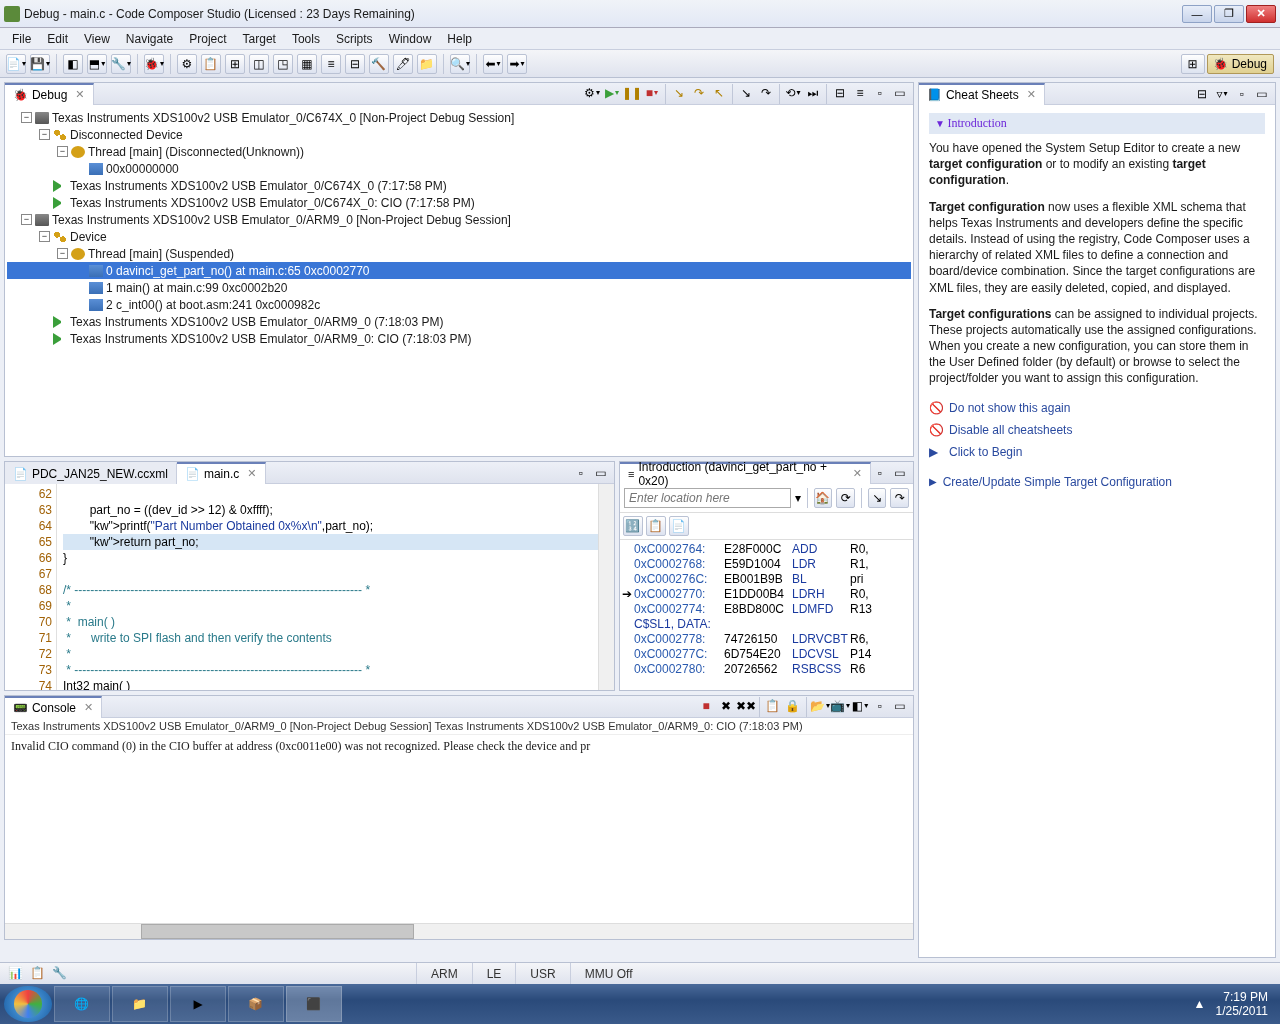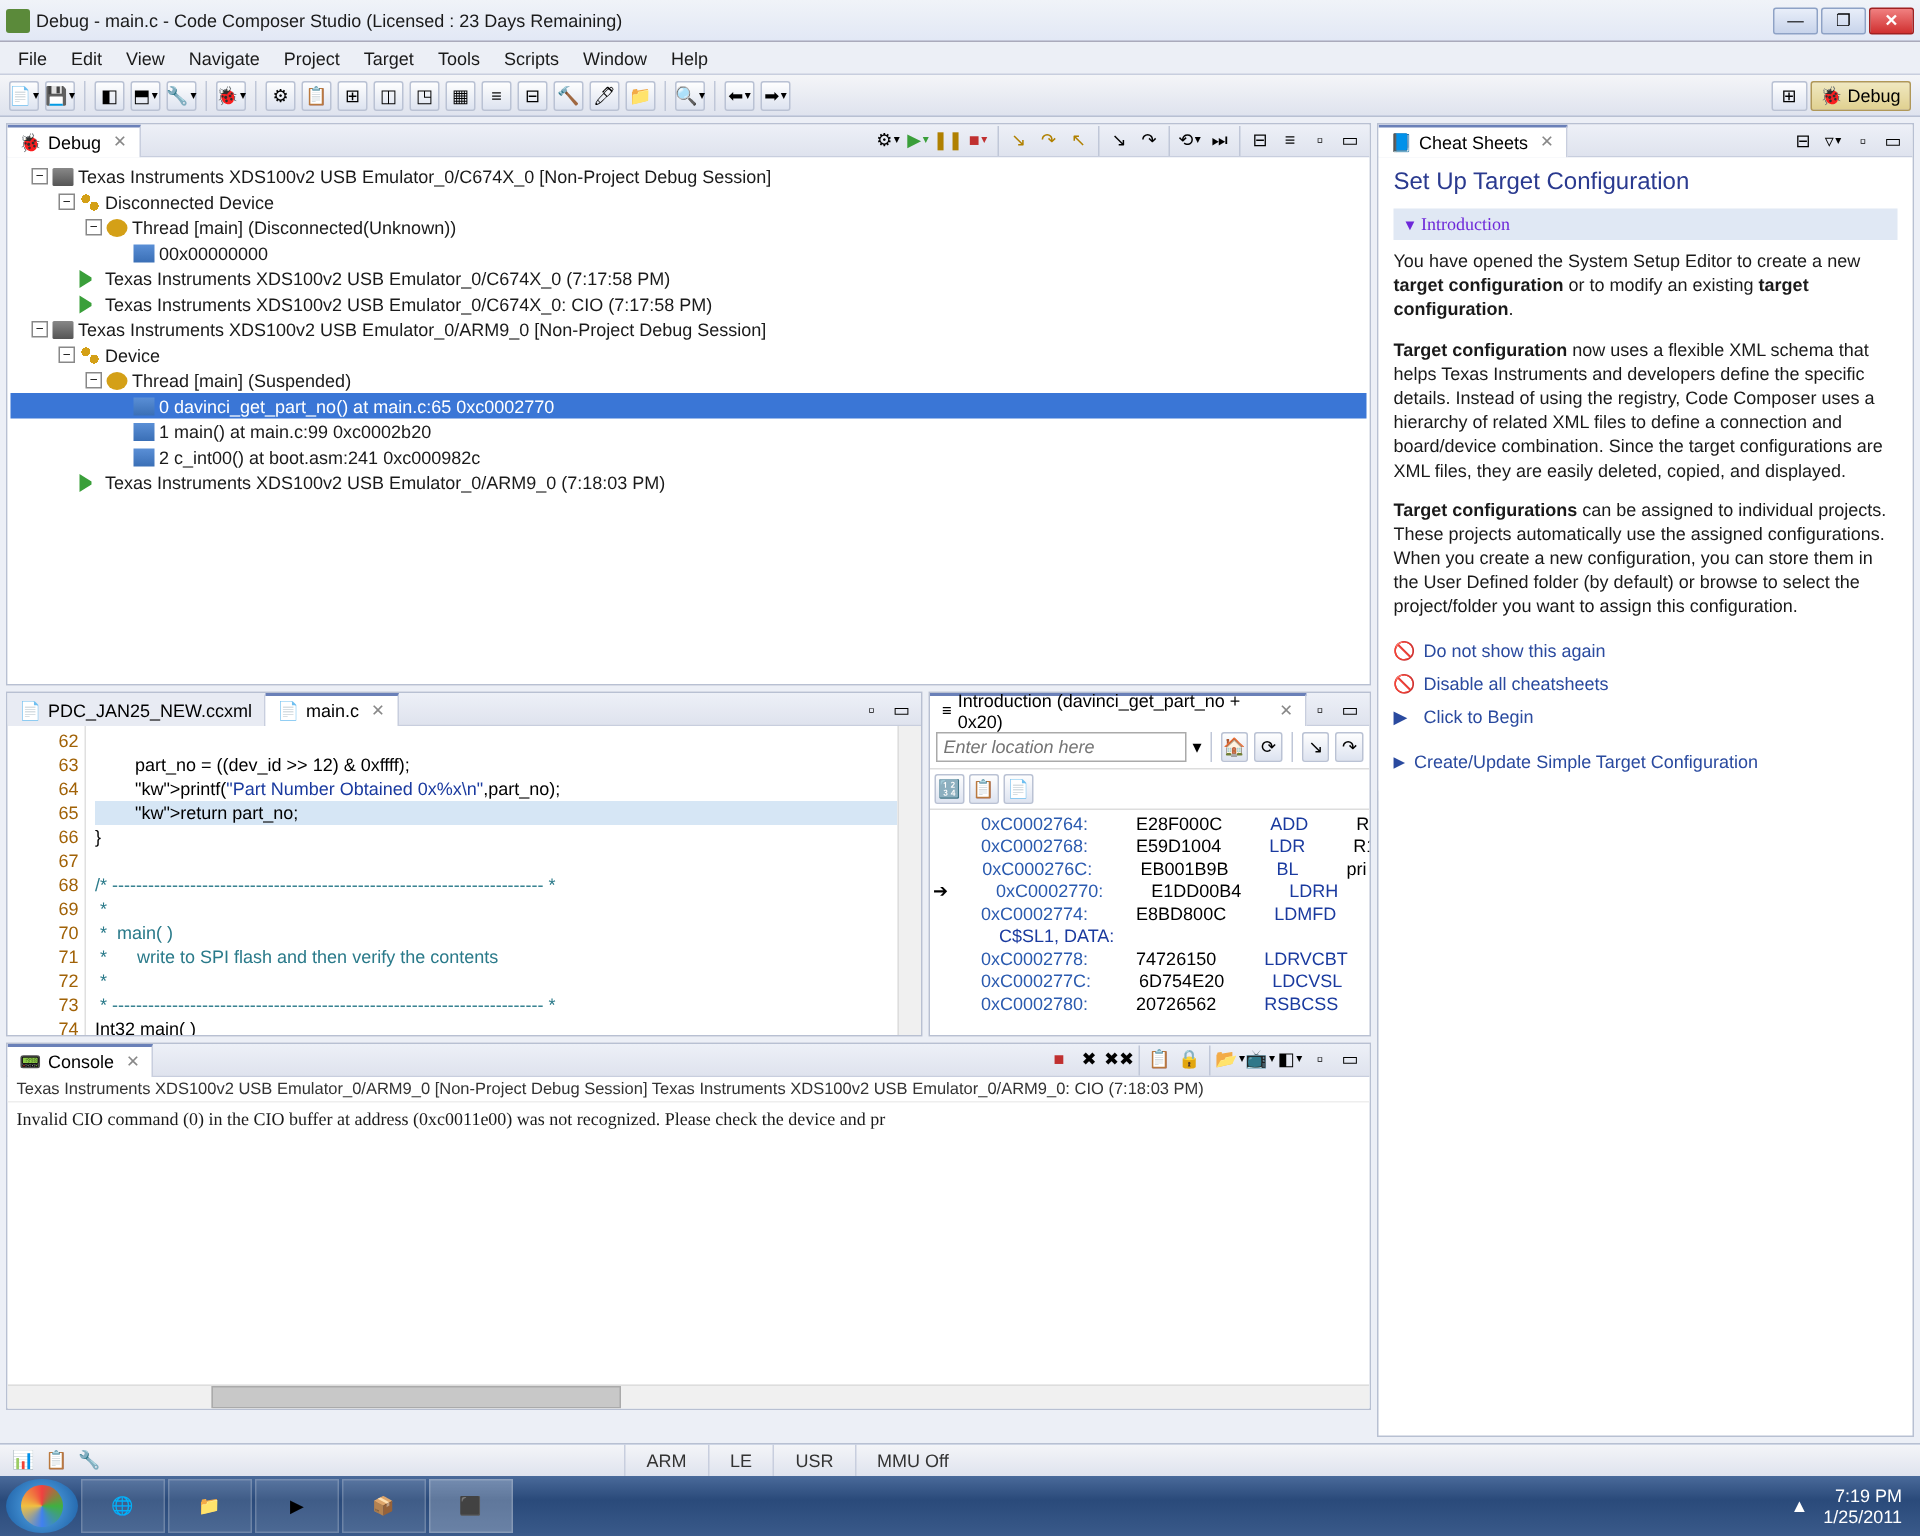--- a/index.html
+++ b/index.html
@@ -48,21 +48,21 @@
 .gutter div { height:16px; line-height:16px; }
 .code { flex:1; padding:2px 0 2px 6px; overflow:hidden; }
 .code div { height:16px; line-height:16px; white-space:pre; }
 .code .hl { background:#d6e6f5; }
 .str { color:#1a3a9f; }
 .cm { color:#2a7a8a; }
 .disasm { width:295px; }
 .disasm .dloc { padding:4px; display:flex; gap:4px; align-items:center; border-bottom:1px solid #ddd; }
 .disasm .dloc input { flex:1; height:20px; padding:0 4px; border:1px solid #aaa;font-style:italic; }
 .disasm .dbody { font-family:Consolas,monospace; font-size:11px; padding:2px; overflow:hidden; }
-.disasm .drow { height:15px; line-height:15px; display:flex; white-space:pre;gap:32px; }
+.disasm .drow { height:15px; line-height:15px; display:flex; white-space:pre; }
 .daddr { color:#2a5aaf; width:90px; }
 .dhex { width:68px; }
 .dmnem { color:#1a3a9f; width:58px; }
 .dreg { flex:1; }
 .console { height:245px; }
 .console .chdr { font-size:11px; color:#333; padding:2px 6px; background:#fff; border-bottom:1px solid #eee; }
 .console .ctext { font-family:Liberation Serif, serif; font-size:12px; padding:4px 6px; color:#1a1a1a; white-space:pre; }
 .cheat { flex:1; }
 .cheat .cbody { padding:8px 10px; background:#fff; overflow:auto; font-size:12px; }
 .cheat h2 { font-size:16px; color:#2a3a8f; font-weight:normal; margin-bottom:8px; }
@@ -179,20 +179,21 @@
           <div class="trow"><span class="ind" style="width:68px"></span><span style="width:14px;display:inline-block"></span><span class="ticon ic-stack"></span>0 <symbol is="" not="" available=""> 0x00000000</symbol></div>
           <div class="trow"><span class="ind" style="width:32px"></span><span style="width:14px;display:inline-block"></span><span class="ticon ic-play"></span>Texas Instruments XDS100v2 USB Emulator_0/C674X_0 (7:17:58 PM)</div>
           <div class="trow"><span class="ind" style="width:32px"></span><span style="width:14px;display:inline-block"></span><span class="ticon ic-play"></span>Texas Instruments XDS100v2 USB Emulator_0/C674X_0: CIO (7:17:58 PM)</div>
           <div class="trow"><span class="ind" style="width:14px"></span><span class="toggle">−</span><span class="ticon ic-chip"></span>Texas Instruments XDS100v2 USB Emulator_0/ARM9_0 [Non-Project Debug Session]</div>
           <div class="trow"><span class="ind" style="width:32px"></span><span class="toggle">−</span><span class="ticon ic-gears"></span>Device</div>
           <div class="trow"><span class="ind" style="width:50px"></span><span class="toggle">−</span><span class="ticon ic-thread"></span>Thread [main] (Suspended)</div>
           <div class="trow selected"><span class="ind" style="width:68px"></span><span style="width:14px;display:inline-block"></span><span class="ticon ic-stack"></span>0 davinci_get_part_no() at main.c:65 0xc0002770</div>
           <div class="trow"><span class="ind" style="width:68px"></span><span style="width:14px;display:inline-block"></span><span class="ticon ic-stack"></span>1 main() at main.c:99 0xc0002b20</div>
           <div class="trow"><span class="ind" style="width:68px"></span><span style="width:14px;display:inline-block"></span><span class="ticon ic-stack"></span>2 c_int00() at boot.asm:241 0xc000982c</div>
           <div class="trow"><span class="ind" style="width:32px"></span><span style="width:14px;display:inline-block"></span><span class="ticon ic-play"></span>Texas Instruments XDS100v2 USB Emulator_0/ARM9_0 (7:18:03 PM)</div>
+          <div class="trow"><span class="ind" style="width:32px"></span><span style="width:14px;display:inline-block"></span><span class="ticon ic-play"></span>Texas Instruments XDS100v2 USB Emulator_0/ARM9_0: CIO (7:18:03 PM)</div>
         </div>
     </div>
 
     <div class="midrow">
       <div class="panel" style="flex:1">
         <div class="phdr">
           <div class="ptab inactive">📄 <span>PDC_JAN25_NEW.ccxml</span></div>
           <div class="ptab active">📄 <span>main.c</span> <span class="x">✕</span></div>
           <div class="tools">
             <div class="tbtn">▫</div>
@@ -308,21 +309,20 @@
       <div class="phdr">
         <div class="ptab active">📘 <span>Cheat Sheets</span> <span class="x">✕</span></div>
         <div class="tools">
           <div class="tbtn">⊟</div>
           <div class="tbtn drop">▿</div>
           <div class="tbtn">▫</div>
           <div class="tbtn">▭</div>
         </div>
       </div>
       <div class="cbody">
-        <h2>Set Up Target Configuration</h2>
         <div class="sect">Introduction</div>
         <p><span>You have opened the System Setup Editor to create a new </span><b>target configuration</b><span> or to modify an existing </span><b>target configuration</b><span>.</span></p>
         <p><b>Target configuration</b><span> now uses a flexible XML schema that helps Texas Instruments and developers define the specific details. Instead of using the registry, Code Composer uses a hierarchy of related XML files to define a connection and board/device combination. Since the target configurations are XML files, they are easily deleted, copied, and displayed.</span></p>
         <p><b>Target configurations</b><span> can be assigned to individual projects. These projects automatically use the assigned configurations. When you create a new configuration, you can store them in the User Defined folder (by default) or browse to select the project/folder you want to assign this configuration.</span></p>
         <div class="link">
             <span class="lic">🚫</span>
             <span>Do not show this again</span>
           </div>
         <div class="link">
             <span class="lic">🚫</span>

